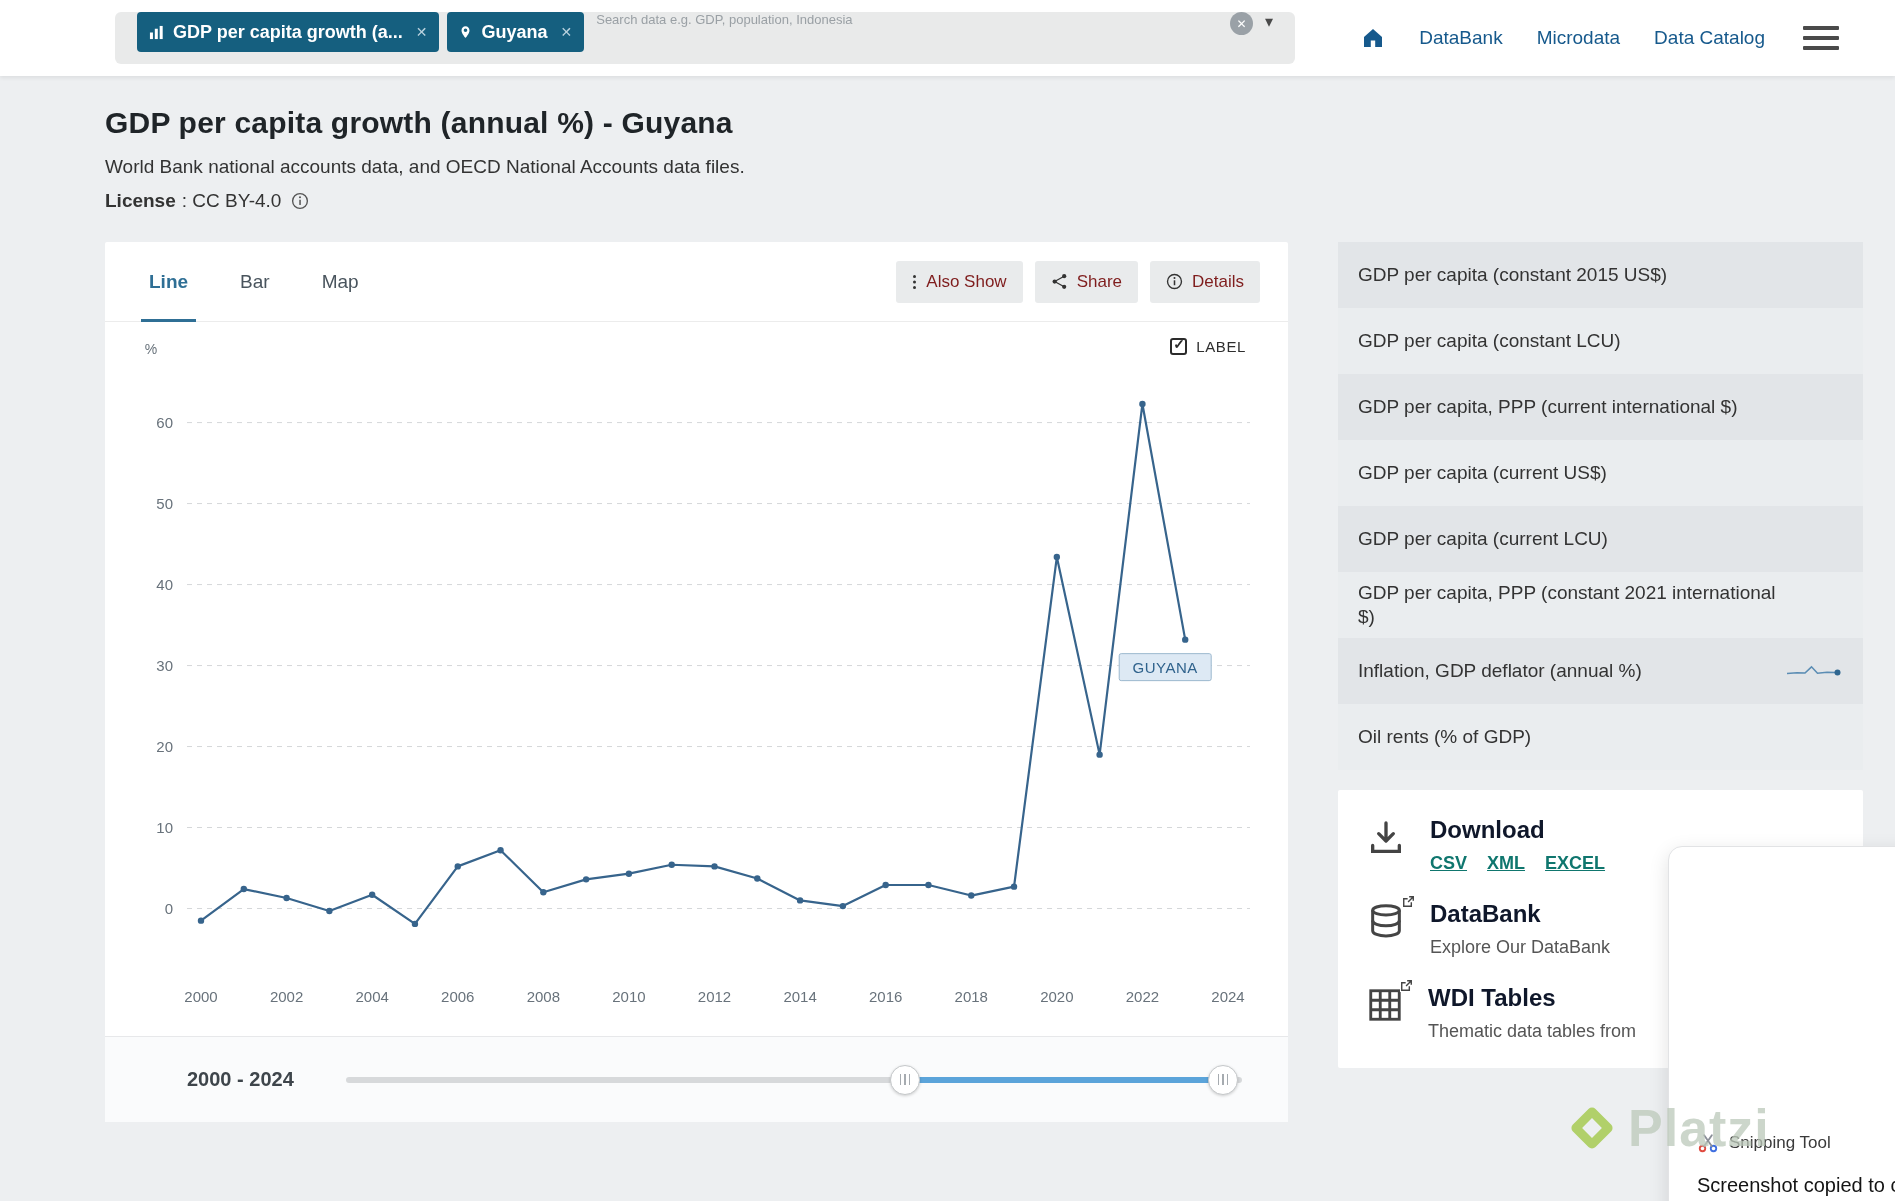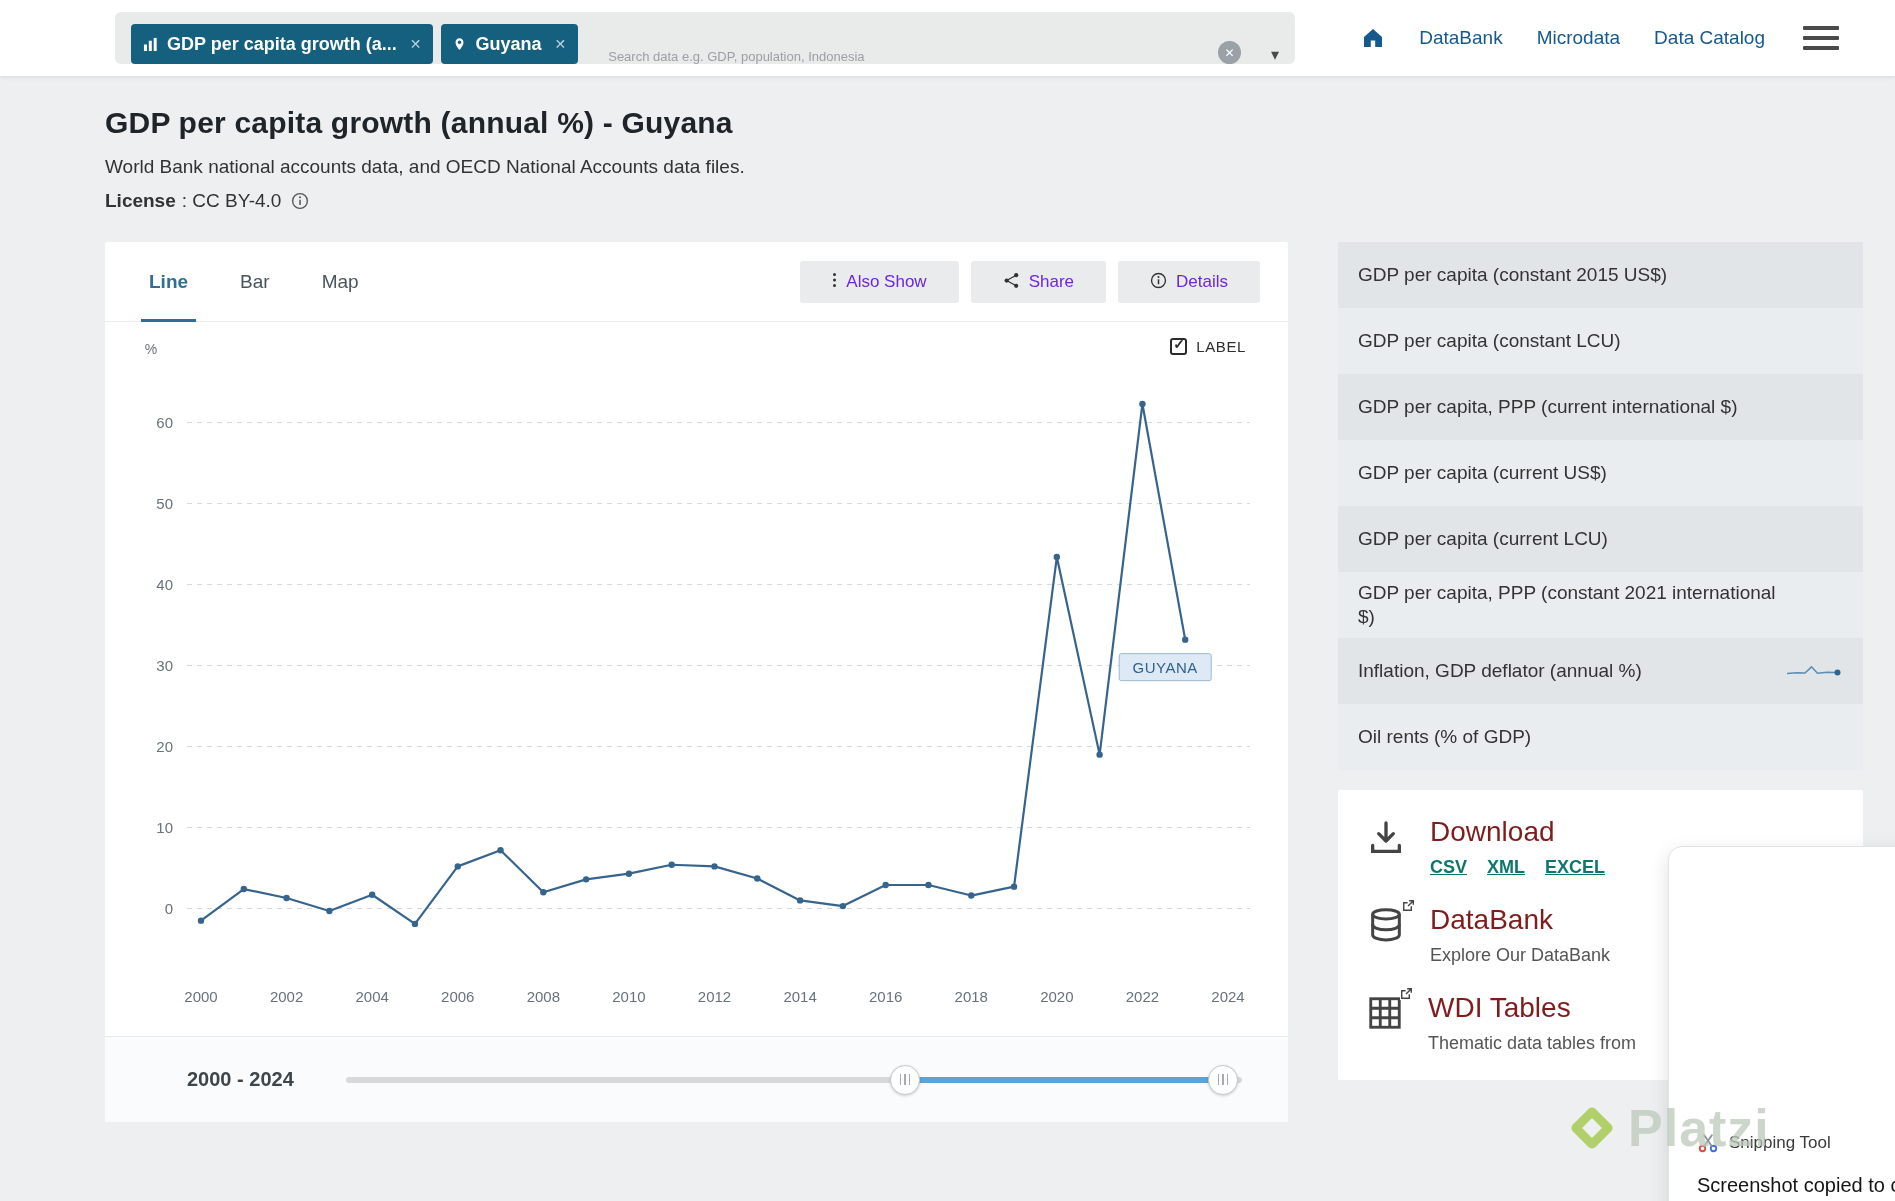--- a/index.html
+++ b/index.html
@@ -12,21 +12,21 @@
     color:#333;
   }
   
   header {
     background:#fff; height:76px; display:flex; align-items:center;
     box-shadow:0 2px 4px rgba(0,0,0,.07); position:relative; z-index:10;
     padding-right:56px;
   }
   .search-wrap{
     margin-left:115px; width:1180px; height:52px; background:#e9eaea;
-    border-radius:6px; display:flex; align-items:flex-end; padding:0 16px;gap:18px;
+    border-radius:6px; display:flex; align-items:flex-start; padding:0 22px;
   }
   .chips{ display:flex; align-items:center; gap:8px; }
   .chip{
     display:inline-flex; align-items:center; gap:9px; background:#155f7f;
     color:#fff; height:40px; padding:0 12px; border-radius:4px;
     font-size:18px; font-weight:bold; white-space:nowrap;
   }
   .chip .icon{ display:inline-flex; }
   .chip-x{ color:#b9d2de; font-size:14px; margin-left:4px; font-weight:normal; cursor:pointer; }
   .search-input{
@@ -58,22 +58,22 @@
   .tabs-row{ display:flex; align-items:center; height:80px; padding:0 28px; border-bottom:1px solid #ececec; }
   .tabs{ display:flex; height:100%; margin-left:16px; }
   .tab{
     font-size:19px; color:#49545d; margin-right:52px; display:flex; align-items:center;
     position:relative; cursor:pointer; height:100%;
   }
   .tab.active{ color:#2f6f95; font-weight:bold; }
   .tab.active::after{ content:""; position:absolute; left:-8px; right:-8px; bottom:-1px; height:3px; background:#2f6f95; }
   .chart-actions{ margin-left:auto; display:flex; gap:12px; }
   .cbtn{
-    display:flex; gap:9px; background:#e9ebec; border:none;
-    border-radius:3px; padding:11px 32px; font-size:17px; color:#6d28d9;
+    display:flex; align-items:center; gap:9px; background:#e9ebec; border:none;
+    border-radius:3px; padding:11px 16px; font-size:17px; color:#7f1d1d;
     font-family:inherit; cursor:pointer; white-space:nowrap;
   }
   .chart-area{ position:relative; padding:12px 20px 4px; }
   .label-toggle{
     position:absolute; top:16px; right:42px; display:flex; align-items:center; gap:9px;
     font-size:15px; color:#2e2e2e; letter-spacing:.6px; cursor:pointer; z-index:2;justify-content:flex-end;
   }
   .checkbox{ width:17px; height:17px; border:2px solid #2b2b2b; border-radius:3px; position:relative; background:#fff; }
   .checkbox.checked::after{ content:"\2713"; position:absolute; left:1px; top:-4px; font-size:14px; font-weight:bold; color:#2b2b2b; }
   .chart-footer{
@@ -99,21 +99,21 @@
   }
   .side-row:nth-child(odd){ background:#e2e5e8; }
   .side-row:nth-child(even){ background:#eaedef; }
   .side-row .lbl{ max-width:430px; }
   .sparkline{ display:inline-flex; flex-shrink:0; }
   .resources-card{ margin-top:20px; background:#fff; border-radius:2px; padding:26px 28px 22px; }
   .res-item{ display:flex; gap:24px; align-items:flex-start; margin-bottom:26px; cursor:pointer; }
   .res-item:last-child{ margin-bottom:4px; }
   .res-icon{ position:relative; display:inline-flex; flex-shrink:0; margin-top:2px; }
   .res-icon .ext{ position:absolute; top:-7px; right:-9px; background:#fff; display:inline-flex; }
-  .res-title{ font-size:28px; font-weight:normal; color:#7f1d1d; }
+  .res-title{ font-size:24px; font-weight:bold; color:#0f172a; }
   .res-links{ margin-top:9px; display:flex; gap:20px; }
   .res-link{ color:#0f766e; font-size:18px; font-weight:bold; text-decoration:underline; cursor:pointer; }
   .res-sub{ margin-top:9px; font-size:18px; color:#555; white-space:nowrap; }
   
   .toast{
     position:absolute; left:1668px; top:846px; width:260px; height:400px;
     background:#fff; border:1px solid #e2e3e5; border-radius:14px;
     box-shadow:0 6px 20px rgba(0,0,0,.12); z-index:40; overflow:hidden;
   }
   .toast-inner{ position:absolute; left:28px; top:285px; right:12px; }

